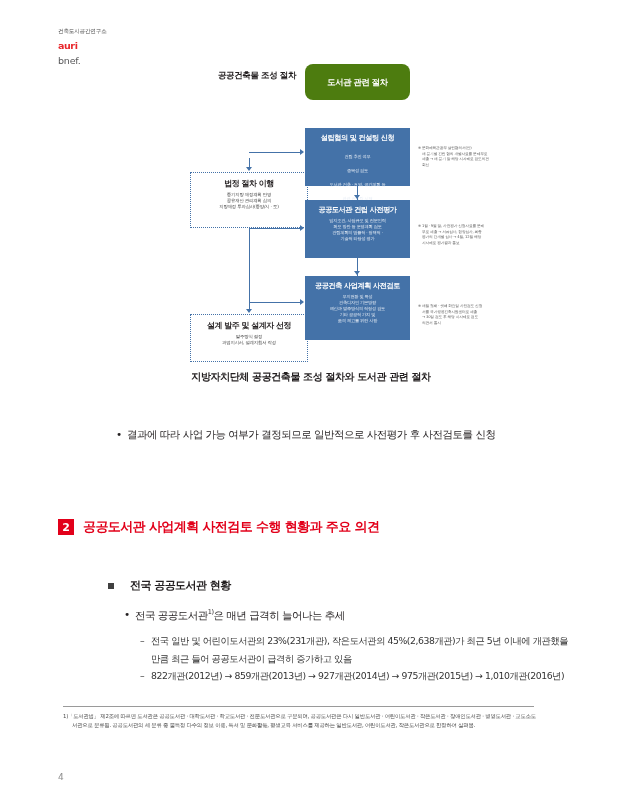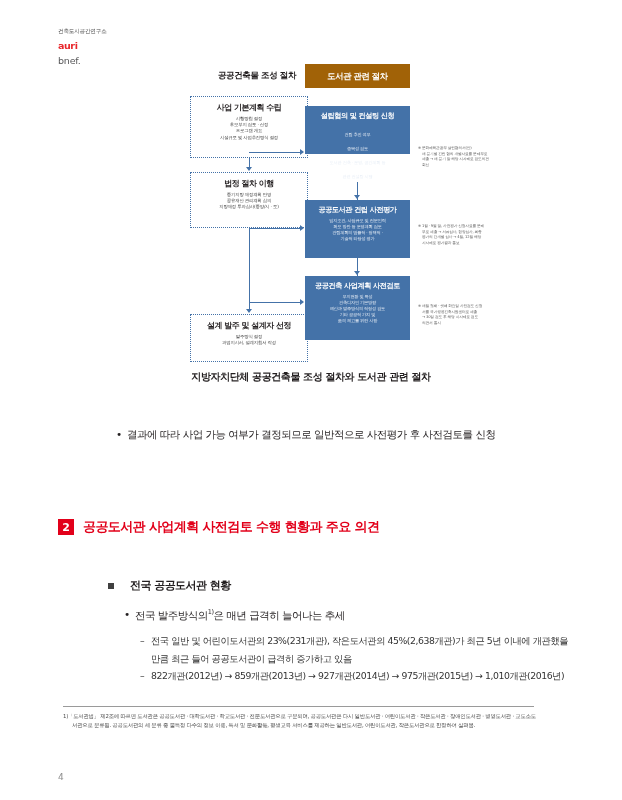--- a/index.html
+++ b/index.html
@@ -61,29 +61,30 @@
     font-size: 8.5px;
     font-weight: bold;
     letter-spacing: -0.4px;
     color: #231f20;
   }
   .fig-title-right {
     position: absolute;
     left: 305px;
     top: 2px;
     width: 105px;
-    height: 24px;
-    background: #a16207;
+    height: 36px;
+    background: #4d7c0f;
     color: #ffffff;
     font-size: 8.3px;
     font-weight: bold;
     letter-spacing: -0.4px;
     display: flex;
     align-items: center;
     justify-content: center;
+    border-radius: 8px;
   }
 
   .box {
     position: absolute;
     box-sizing: border-box;
     display: flex;
     flex-direction: column;
     align-items: center;
     justify-content: flex-start;
     padding-top: 5px;
@@ -318,42 +319,35 @@
   <span class="header-inst">건축도시공간연구소</span>
   <span class="header-auri">auri</span>
   <span class="header-bnef">bnef.</span>
 </div>
 
 <div class="figure-wrap">
 
   <div class="fig-title-left">공공건축물 조성 절차</div>
   <div class="fig-title-right">도서관 관련 절차</div>
 
-  <div class="box box-left" style="top:34px; height:62px;">
-    <div class="box-head">사업 기본계획 수립</div>
-    <div class="box-line">시행방침 결정</div>
-    <div class="box-line">후보부지 검토 · 선정</div>
-    <div class="box-line">프로그램 개요</div>
-    <div class="box-line">시설규모 및 사업추진방식 결정</div>
-  </div>
 
   <div class="box box-left" style="top:110px; height:56px;">
     <div class="box-head">법정 절차 이행</div>
     <div class="box-line">중기지방 재정계획 반영</div>
     <div class="box-line">공유재산 관리계획 심의</div>
     <div class="box-line">지방재정 투자심사(중앙/시 · 도)</div>
   </div>
 
   <div class="box box-left" style="top:252px; height:48px;">
     <div class="box-head">설계 발주 및 설계자 선정</div>
     <div class="box-line">발주방식 결정</div>
     <div class="box-line">과업지시서, 설계지침서 작성</div>
   </div>
 
-  <div class="box box-blue" style="top:44px; height:48px;gap:8px;">
+  <div class="box box-blue" style="top:66px; height:58px;gap:8px;">
     <div class="box-head">설립협의 및 컨설팅 신청</div>
     <div class="box-line">건립 추진 여부</div>
     <div class="box-line">중복성 검토</div>
     <div class="box-line">도서관 건축 · 운영, 공간계획 등</div>
     <div class="box-line">관련 컨설팅 시행</div>
   </div>
 
   <div class="box box-blue" style="top:138px; height:58px;">
     <div class="box-head">공공도서관 건립 사전평가</div>
     <div class="box-line">입지조건, 사업규모 및 전문인력</div>
@@ -427,21 +421,21 @@
   <span class="section-title">공공도서관 사업계획 사전검토 수행 현황과 주요 의견</span>
 </div>
 
 <div class="sub-head">
   <span class="sub-marker"></span>
   <span class="sub-title">전국 공공도서관 현황</span>
 </div>
 
 <div class="lv1">
   <span class="dot">•</span>
-  <span class="txt"><span>전국 발주방식의</span><sup>1)</sup><span>은 매년 급격히 늘어나는 추세</span></span>
+  <span class="txt"><span>전국 공공도서관</span><sup>1)</sup><span>은 매년 급격히 늘어나는 추세</span></span>
 </div>
 
 <div class="lv2 lv2-a">
   <span class="dash">–</span>
   <span class="txt">
     <span>전국 일반 및 어린이도서관의 23%(231개관), 작은도서관의 45%(2,638개관)가 최근</span>
     <span>5년 이내에 개관했을 만큼 최근 들어 공공도서관이 급격히 증가하고 있음</span>
   </span>
 </div>
 

